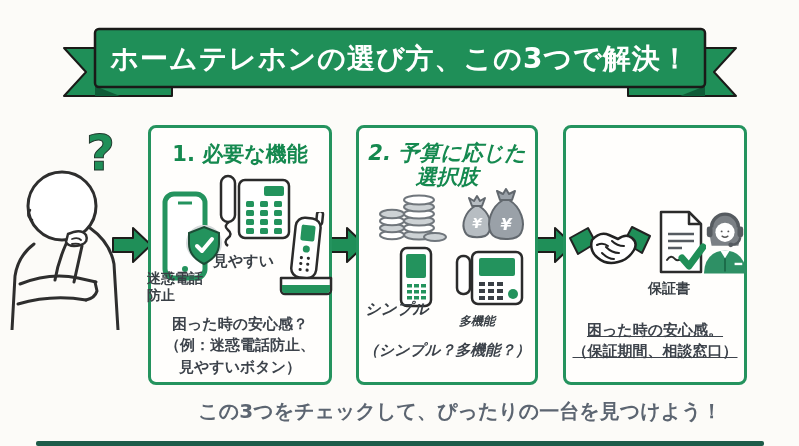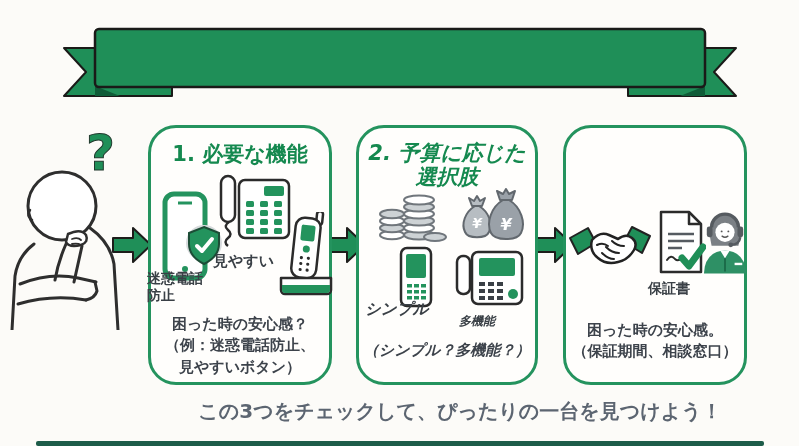--- a/index.html
+++ b/index.html
@@ -6,21 +6,21 @@
   .stage{position:relative;width:799px;height:446px;margin:0 auto;background:#fcfbf8;
          font-family:"DejaVu Sans","Liberation Sans",sans-serif;overflow:hidden;}
   .abs{position:absolute;}
   
   .banner-text{left:62px;top:26px;width:676px;height:66px;display:flex;align-items:center;justify-content:center;
     color:#ffffff;font-size:28px;font-weight:800;letter-spacing:1px;white-space:nowrap;}
   
   .qmark{left:86px;top:124px;font-size:50px;font-weight:800;color:#1f8f58;-webkit-text-stroke:1px #20392d;}
   
   .card{position:absolute;top:125px;width:184px;height:260px;background:#fffefc;border:3px solid #24935e;
-        border-radius:28px;box-sizing:border-box;}
+        border-radius:8px;box-sizing:border-box;}
   .card-title{position:absolute;left:0;right:0;text-align:center;color:#15894f;font-weight:800;
               font-size:21px;line-height:1.15;white-space:nowrap;}
   .card-title.left{text-align:left;padding-left:12px;font-size:19.5px;}
   .card-title .indent{display:block;padding-left:24px;}
   .icon-label{position:absolute;text-align:left;color:#3a4046;font-weight:700;font-size:14px;line-height:1.2;white-space:nowrap;}
   .card-body{position:absolute;left:-4px;right:-4px;text-align:center;color:#3d434b;font-weight:700;
              font-size:15px;line-height:1.42;white-space:nowrap;}
   
   .footer{left:110px;top:398px;width:700px;text-align:center;color:#5c6571;font-weight:800;font-size:20px;white-space:nowrap;}
   .bottom-bar{left:36px;top:441px;width:728px;height:5px;background:#1d5c49;border-radius:2px;}
@@ -31,20 +31,21 @@
 
 <div class="stage">
 
   <svg class="abs" style="left:62px;top:26px" width="676" height="74" viewBox="0 0 676 74">
     <polygon points="2,22 110,22 110,70 2,70 24,46" fill="#1f8f58" stroke="#1a1a18" stroke-width="2" stroke-linejoin="round"></polygon>
     <polygon points="674,22 566,22 566,70 674,70 652,46" fill="#1f8f58" stroke="#1a1a18" stroke-width="2" stroke-linejoin="round"></polygon>
     <polygon points="33,60 33,70 58,70" fill="#0f5c38"></polygon>
     <polygon points="643,60 643,70 618,70" fill="#0f5c38"></polygon>
     <rect x="33" y="3" width="610" height="58" rx="4" fill="#1f8f58" stroke="#1a1a18" stroke-width="2.5"></rect>
   </svg>
+  <div class="abs banner-text">ホームテレホンの選び方、この3つで解決！</div>
 
   <div class="abs qmark">?</div>
   <svg class="abs" style="left:8px;top:150px" width="114" height="180" viewBox="0 0 114 180">
     <g stroke="#2e2e2e" stroke-width="3" stroke-linecap="round" stroke-linejoin="round">
       <circle cx="54" cy="56" r="34" fill="#ffffff"></circle>
       <path d="M22,60 q-4,6 2,10" fill="none" stroke-width="2.5"></path>
       <path d="M26,94 Q10,106 7,126 L4,180" fill="none"></path>
       <path d="M82,78 Q102,92 106,114 L110,180" fill="none"></path>
       <path d="M60,84 q13,-6 18,1 q3,7 -5,10 q-12,3 -15,-3 z" fill="#ffffff" stroke-width="2.5"></path>
       <path d="M64,89 q6,-2 9,1 M64,94 q6,-1 9,1" fill="none" stroke-width="1.8"></path>
@@ -235,21 +236,21 @@
       <path d="M40,32 q-1,8 -10,8" fill="none" stroke="#565b60" stroke-width="2.5"></path>
       <circle cx="30" cy="40" r="2.5" fill="#565b60"></circle>
       <path d="M2,70 q1,-23 22,-24 q21,1 22,24 z" fill="#2e9065"></path>
       <polygon points="19,46 24,54 29,46" fill="#ffffff"></polygon>
       <path d="M24,54 v14" stroke="#1c6b49" stroke-width="2"></path>
       <path d="M34,60 h8" stroke="#ffffff" stroke-width="2.5"></path>
     </svg>
 
     <div class="icon-label" style="left:82px;top:152px;width:64px;">保証書</div>
 
-    <div class="card-body" style="top:192px;">
+    <div class="card-body" style="top:192px;text-decoration:underline;">
       <div>困った時の安心感。</div>
       <div>（保証期間、相談窓口）</div>
     </div>
   </div>
 
   <div class="abs footer">この3つをチェックして、ぴったりの一台を見つけよう！</div>
   <div class="abs bottom-bar"></div>
 
 </div>
 

